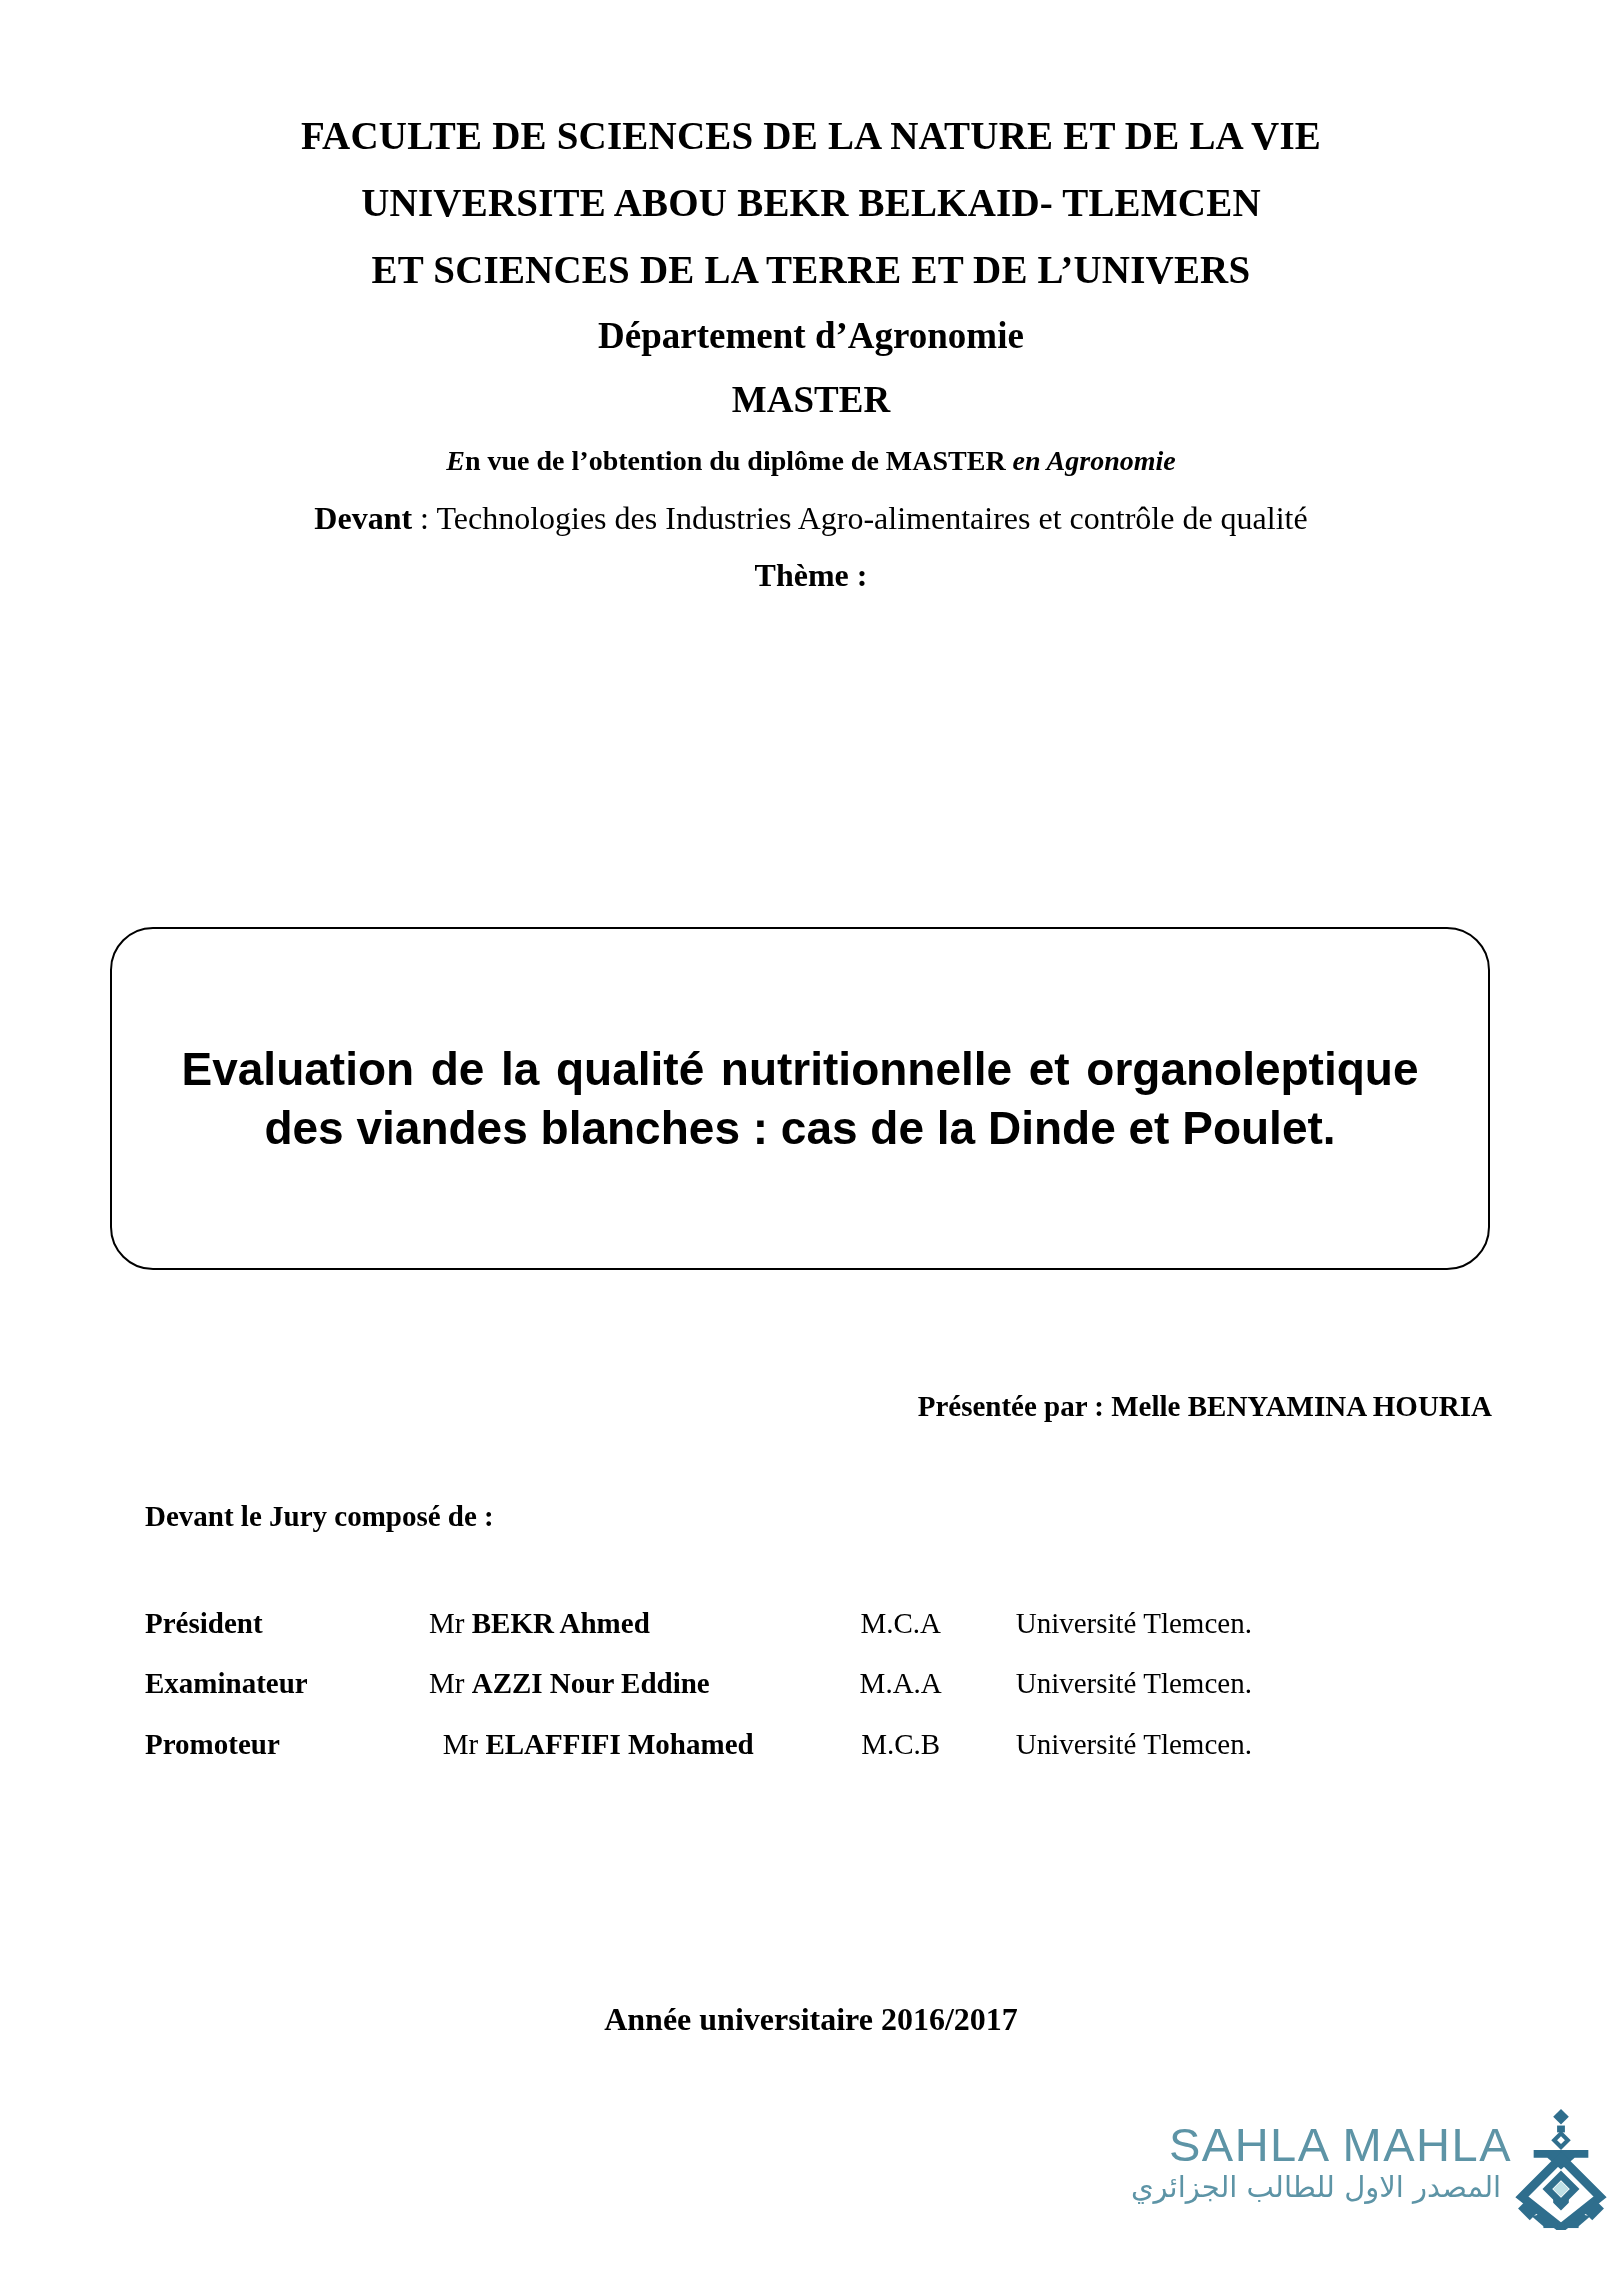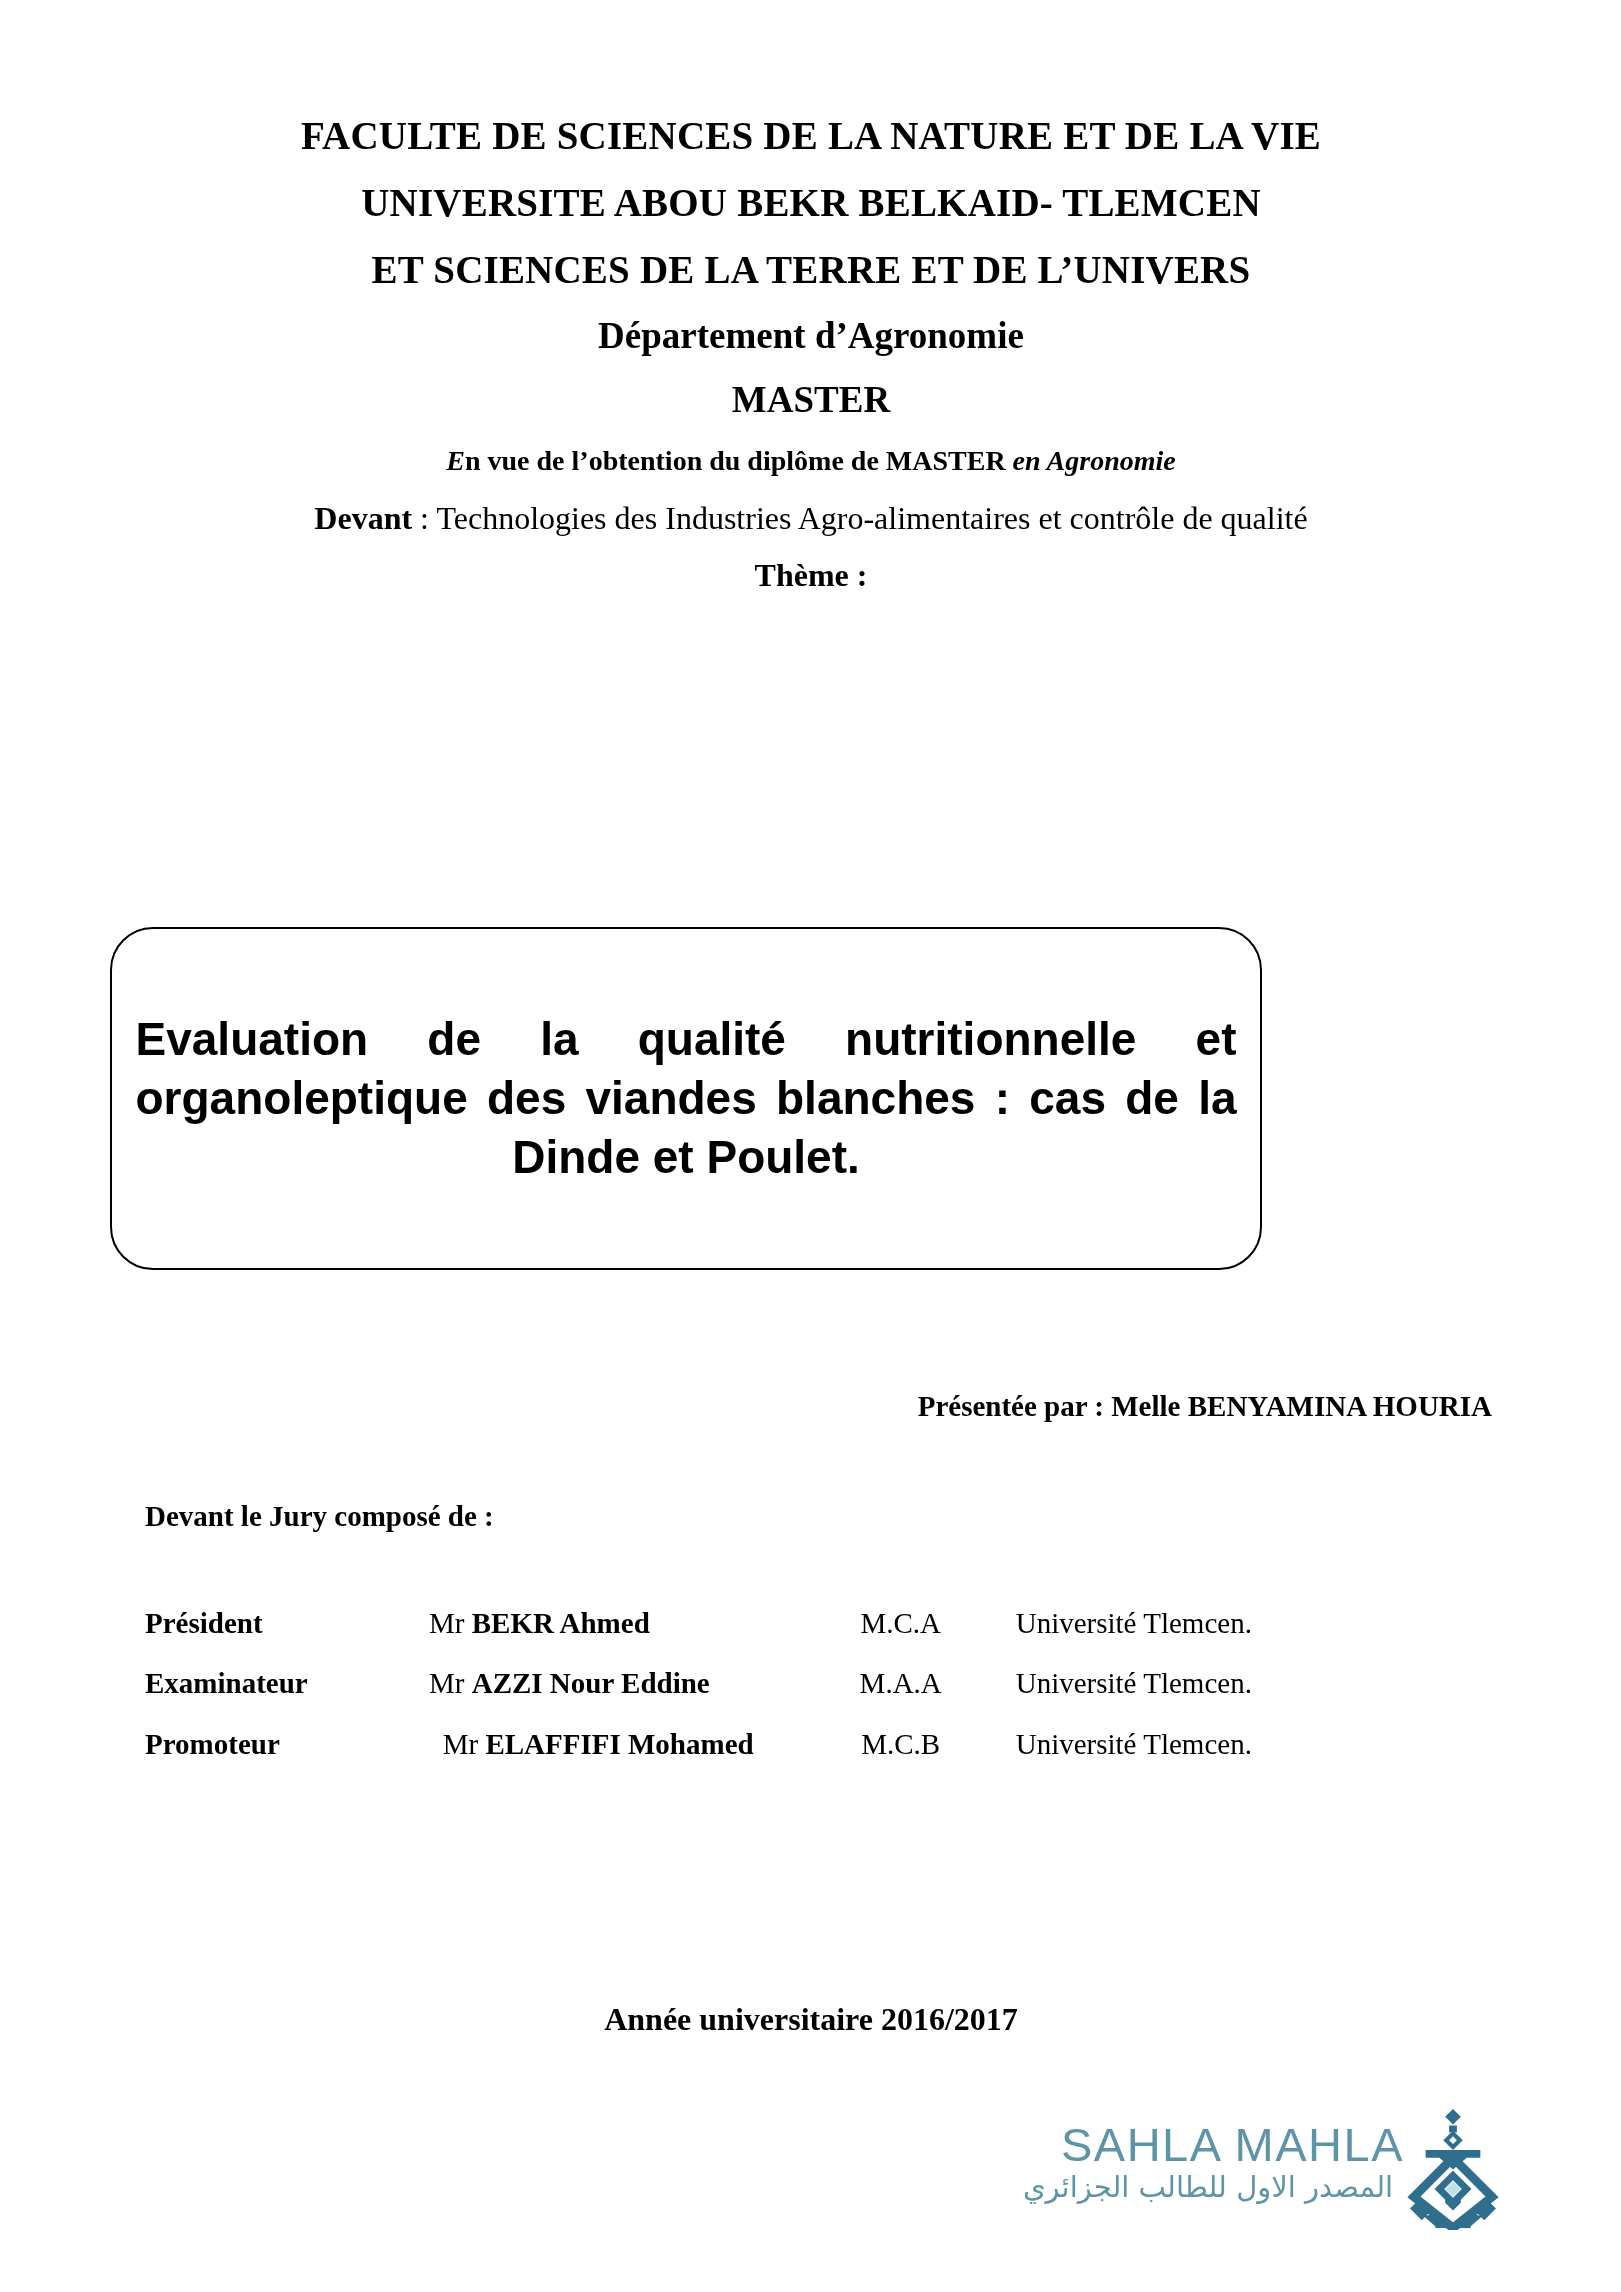--- a/index.html
+++ b/index.html
@@ -62,21 +62,21 @@
   .hdr-8 {             
     font-size: 32px;
     margin-bottom: 0;
   }
 
   
   .theme-box {
     position: absolute;
     left: 110px;
     top: 927px;
-    width: 1152px;
+    width: 1380px;
     height: 343px;
     box-sizing: border-box;
     border: 2.5px solid #000000;
     border-radius: 43px;
     display: flex;
     align-items: center;
     justify-content: center;
   }
   .theme-text {
     font-family: "Liberation Sans", "DejaVu Sans", sans-serif;
@@ -145,21 +145,21 @@
     top: 2001px;
     width: 1402px;
     text-align: center;
     font-size: 32px;
     font-weight: bold;
   }
 
   
   .logo {
     position: absolute;
-    left: 1012px;
+    left: 1120px;
     top: 2107px;
     width: 490px;
     height: 147px;
   }
   .logo-word {
     position: absolute;
     left: 0;
     top: 13.7px;
     width: 392px;
     text-align: right;

